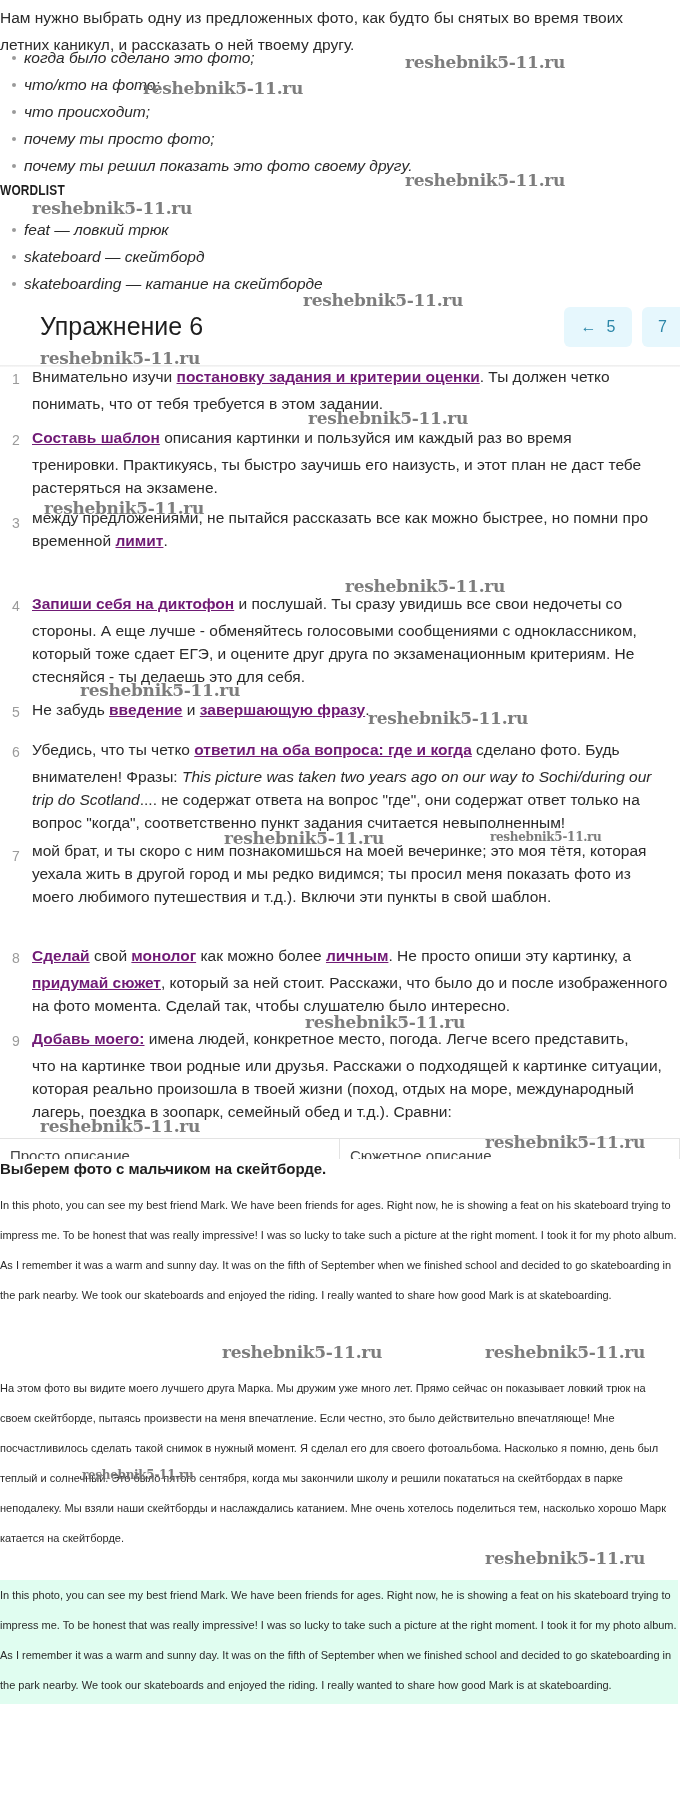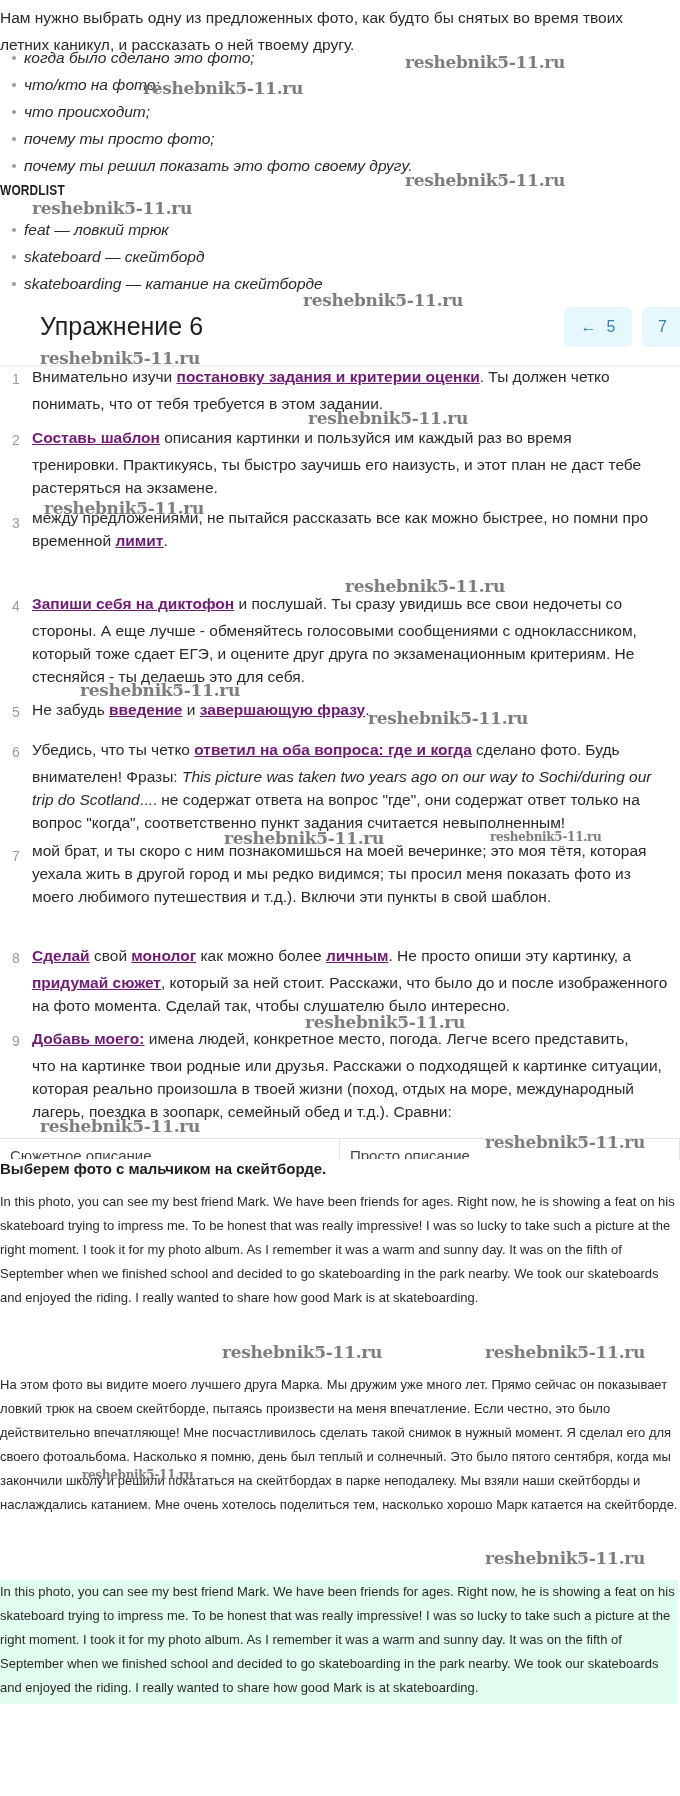--- a/index.html
+++ b/index.html
@@ -20,21 +20,21 @@
   .nav-next { left: 642px; width: 60px; justify-content: flex-start; padding-left: 16px; }
   .divider-top { position: absolute; left: 0; top: 365px; width: 680px; height: 2px; background: linear-gradient(#ececec, #f7f7f7); }
   .tip { position: absolute; left: 12px; width: 662px; font-size: 15.5px; line-height: 23px; }
   .tip .num { position: absolute; left: 0; top: 0; color: #9a9a9a; font-size: 14px; }
   .tip .first { padding-left: 20px; display: block; line-height: 30px; }
   .tip .rest { padding-left: 20px; display: block; }
   .tip b { color: #701a75; text-decoration: underline; }
   .compare { position: absolute; left: 0; top: 1138px; width: 680px; height: 20px; border-top: 1px solid #e3e3e3; overflow: hidden; display: flex; }
   .compare div { flex: 1; padding: 8px 0 0 10px; font-size: 15px; color: #444; border-right: 1px solid #e3e3e3; }
   .choose { position: absolute; left: 0; top: 1160px; font-weight: bold; font-size: 15px; color: #1e1e1e; }
-  .para { position: absolute; left: 0; width: 678px; font-size: 13px; line-height: 24px; color: #2a2a2a; }
+  .para { position: absolute; left: 0; width: 678px; font-size: 11px; line-height: 30px; color: #2a2a2a; }
   .green { background: #e0fdf0; }
   .wm { position: absolute; font-family: "DejaVu Serif", "Liberation Serif", serif; font-weight: bold; color: #6f6f6f; font-size: 17px; letter-spacing: -0.3px; white-space: nowrap; opacity: 0.9; }
   .wm.small { font-size: 12px; }
 </style>
 </head>
 <body>
 
 <div class="page">
 
   <div class="intro">Нам нужно выбрать одну из предложенных фото, как будто бы снятых во время твоих летних каникул, и рассказать о ней твоему другу.</div>
@@ -113,22 +113,22 @@
     <span class="rest"><b>придумай сюжет</b>, который за ней стоит. Расскажи, что было до и после изображенного на фото момента. Сделай так, чтобы слушателю было интересно.</span>
   </div>
 
   <div class="tip" style="top:1024px">
     <span class="num" style="top:6px">9</span>
     <span class="first"> <b>Добавь моего:</b> имена людей, конкретное место, погода. Легче всего представить,</span>
     <span class="rest">что на картинке твои родные или друзья. Расскажи о подходящей к картинке ситуации, которая реально произошла в твоей жизни (поход, отдых на море, международный лагерь, поездка в зоопарк, семейный обед и т.д.). Сравни:</span>
   </div>
 
   <div class="compare">
+    <div>Просто описание</div>
     <div>Сюжетное описание</div>
-    <div>Просто описание</div>
   </div>
 
   <div class="choose">Выберем фото с мальчиком на скейтборде.</div>
 
   <div class="para" style="top:1190px">In this photo, you can see my best friend Mark. We have been friends for ages. Right now, he is showing a feat on his skateboard trying to impress me. To be honest that was really impressive! I was so lucky to take such a picture at the right moment. I took it for my photo album. As I remember it was a warm and sunny day. It was on the fifth of September when we finished school and decided to go skateboarding in the park nearby. We took our skateboards and enjoyed the riding. I really wanted to share how good Mark is at skateboarding.</div>
 
   <div class="para" style="top:1373px">На этом фото вы видите моего лучшего друга Марка. Мы дружим уже много лет. Прямо сейчас он показывает ловкий трюк на своем скейтборде, пытаясь произвести на меня впечатление. Если честно, это было действительно впечатляюще! Мне посчастливилось сделать такой снимок в нужный момент. Я сделал его для своего фотоальбома. Насколько я помню, день был теплый и солнечный. Это было пятого сентября, когда мы закончили школу и решили покататься на скейтбордах в парке неподалеку. Мы взяли наши скейтборды и наслаждались катанием. Мне очень хотелось поделиться тем, насколько хорошо Марк катается на скейтборде.</div>
 
   <div class="para green" style="top:1580px; padding-bottom:4px">In this photo, you can see my best friend Mark. We have been friends for ages. Right now, he is showing a feat on his skateboard trying to impress me. To be honest that was really impressive! I was so lucky to take such a picture at the right moment. I took it for my photo album. As I remember it was a warm and sunny day. It was on the fifth of September when we finished school and decided to go skateboarding in the park nearby. We took our skateboards and enjoyed the riding. I really wanted to share how good Mark is at skateboarding.</div>
 

